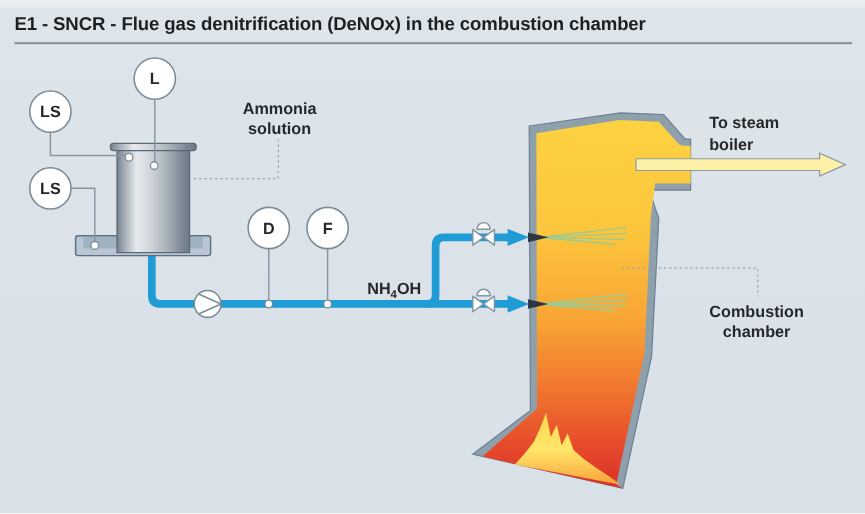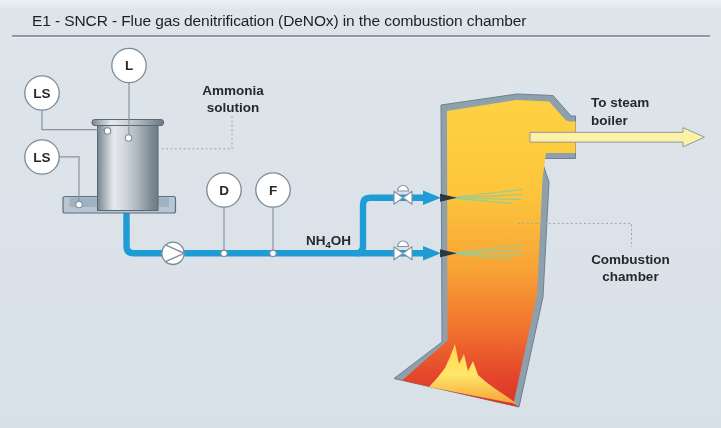--- a/index.html
+++ b/index.html
@@ -1,21 +1,21 @@
 <!DOCTYPE html>
 <html><head>
 <meta charset="utf-8">
 <style>
   html,body{margin:0;padding:0;}
   body{width:721px;height:428px;overflow:hidden;
        font-family:"Liberation Sans", sans-serif;}
   .stage{position:relative;width:721px;height:428px;
          background:linear-gradient(180deg,#edf1f4 0px,#dde4ea 10px,#d9e1e8 100%);}
-  .title{position:absolute;left:12px;top:12px;font-size:15.5px;font-weight:400;
-         color:#1d2023;letter-spacing:-0.1px;white-space:nowrap;margin-left:20px;}
+  .title{position:absolute;left:12px;top:12px;font-size:15.5px;font-weight:700;
+         color:#1d2023;letter-spacing:-0.1px;white-space:nowrap;}
   .rule{position:absolute;left:12px;top:35px;width:698px;height:2px;
         background:#8e9aa6;box-shadow:0 1px 0 #eff3f6;}
   .diagram{position:absolute;left:0;top:0;}
   text{fill:#26292c;}
   .lbl{font-size:13.5px;font-weight:600;}
   .lblb{font-size:13.5px;font-weight:700;}
   .inst{font-size:13.5px;font-weight:600;}
 </style>
 </head>
 <body>

